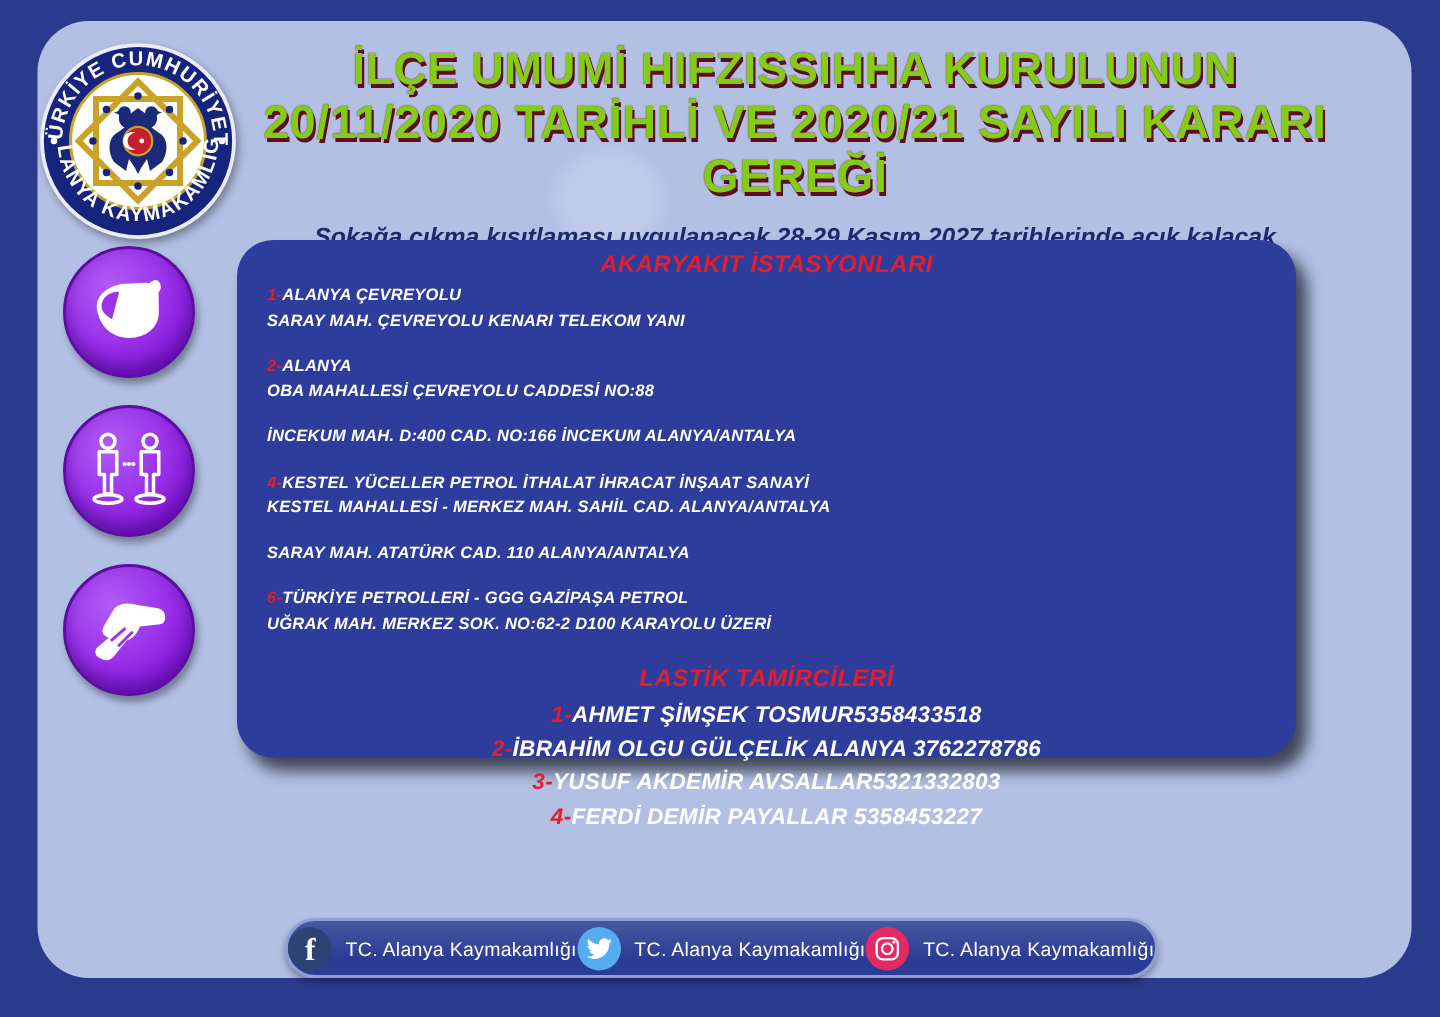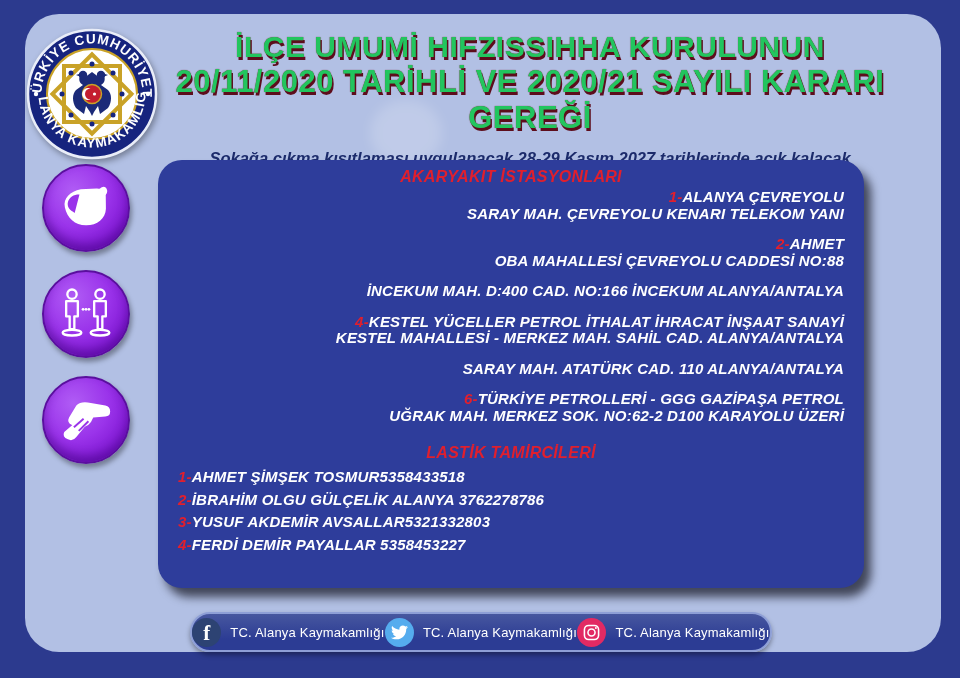--- a/index.html
+++ b/index.html
@@ -14,50 +14,50 @@
   }
   .watermark{
     position:absolute;left:370px;top:100px;width:72px;height:66px;border-radius:50%;
     background:rgba(255,255,255,0.18);filter:blur(6px);
   }
   
   .emblem{position:absolute;left:26px;top:28px;filter:drop-shadow(2px 3px 3px rgba(0,0,0,0.35));}
   
   .title-block{position:absolute;left:130px;top:30px;width:800px;text-align:center;}
   .title-l1,.title-l2{
-    font-weight:bold;color:#22c55e;letter-spacing:0.5px;
+    font-weight:bold;color:#84cc16;letter-spacing:0.5px;
     text-shadow:1.5px 2.5px 0 #5d0d1c, 0 0 1px #7a1020;
   }
   .title-l1{font-size:30px;line-height:34px;}
   .title-l2{font-size:31px;line-height:36px;}
   .subtitle{margin-top:12px;font-style:italic;font-weight:bold;color:#1c2b6b;font-size:16.5px;line-height:20px;}
   
   .icon-col{position:absolute;left:42px;top:164px;width:88px;display:flex;flex-direction:column;gap:18px;}
   .pcircle{
     width:84px;height:84px;border-radius:50%;
     background:radial-gradient(circle at 35% 30%, #b05cf5 0%, #9a33ea 45%, #7c14cf 80%);
     border:2px solid #5a0f9e;
     box-shadow:2px 4px 5px rgba(0,0,0,0.35), inset 0 -6px 10px rgba(60,0,120,0.45);
     display:flex;align-items:center;justify-content:center;
   }
   
   .panel{
-    position:absolute;left:158px;top:160px;width:706px;height:428px;
+    position:absolute;left:158px;top:160px;width:706px;height:345px;
     background:#2e3d9b;border-radius:24px;
     box-shadow:7px 9px 10px rgba(5,5,15,0.65);
     box-sizing:border-box;padding:8px 20px 0 20px;
     color:#ffffff;font-style:italic;font-weight:bold;
   }
   .section-title{
     text-align:center;color:#e11f2d;font-size:16px;line-height:18px;margin-bottom:3px;
     letter-spacing:0.3px;
   }
-  .station-item{margin-bottom:14px;font-size:15px;line-height:16.5px;letter-spacing:0.2px;text-align:right;}
+  .station-item{margin-bottom:14px;font-size:11px;line-height:16.5px;letter-spacing:0.2px;}
   .num{color:#e11f2d;}
-  .tire-list{margin-top:4px;}
+  .tire-list{margin-top:4px;text-align:center;}
   .tire-line{font-size:15px;line-height:22.5px;letter-spacing:0.2px;}
   
   .social-bar{
     position:absolute;left:190px;top:612px;width:582px;height:40px;
     border-radius:22px;border:2px solid #8e9fd6;box-sizing:border-box;
     background:linear-gradient(#47579f 0%, #2c3c94 70%);
     box-shadow:0 3px 5px rgba(0,0,0,0.35);
     display:flex;align-items:center;justify-content:space-evenly;
   }
   .social-item{display:flex;align-items:center;gap:9px;}
@@ -168,21 +168,21 @@
   </div>
 
   <div class="panel">
     <div class="section-title">AKARYAKIT İSTASYONLARI</div>
     <div id="station-list">
         <div class="station-item">
           <div><span class="num">1-</span><span>ALANYA ÇEVREYOLU</span></div>
           <div>SARAY MAH. ÇEVREYOLU KENARI TELEKOM YANI</div>
         </div>
         <div class="station-item">
-          <div><span class="num">2-</span><span>AHMET</span></div>
+          <div><span class="num">2-</span><span>ALANYA</span></div>
           <div>OBA MAHALLESİ ÇEVREYOLU CADDESİ NO:88</div>
         </div>
         <div class="station-item">
           <div>İNCEKUM MAH. D:400 CAD. NO:166 İNCEKUM ALANYA/ANTALYA</div>
         </div>
         <div class="station-item">
           <div><span class="num">4-</span><span>KESTEL YÜCELLER PETROL İTHALAT İHRACAT İNŞAAT SANAYİ</span></div>
           <div>KESTEL MAHALLESİ - MERKEZ MAH. SAHİL CAD. ALANYA/ANTALYA</div>
         </div>
         <div class="station-item">

